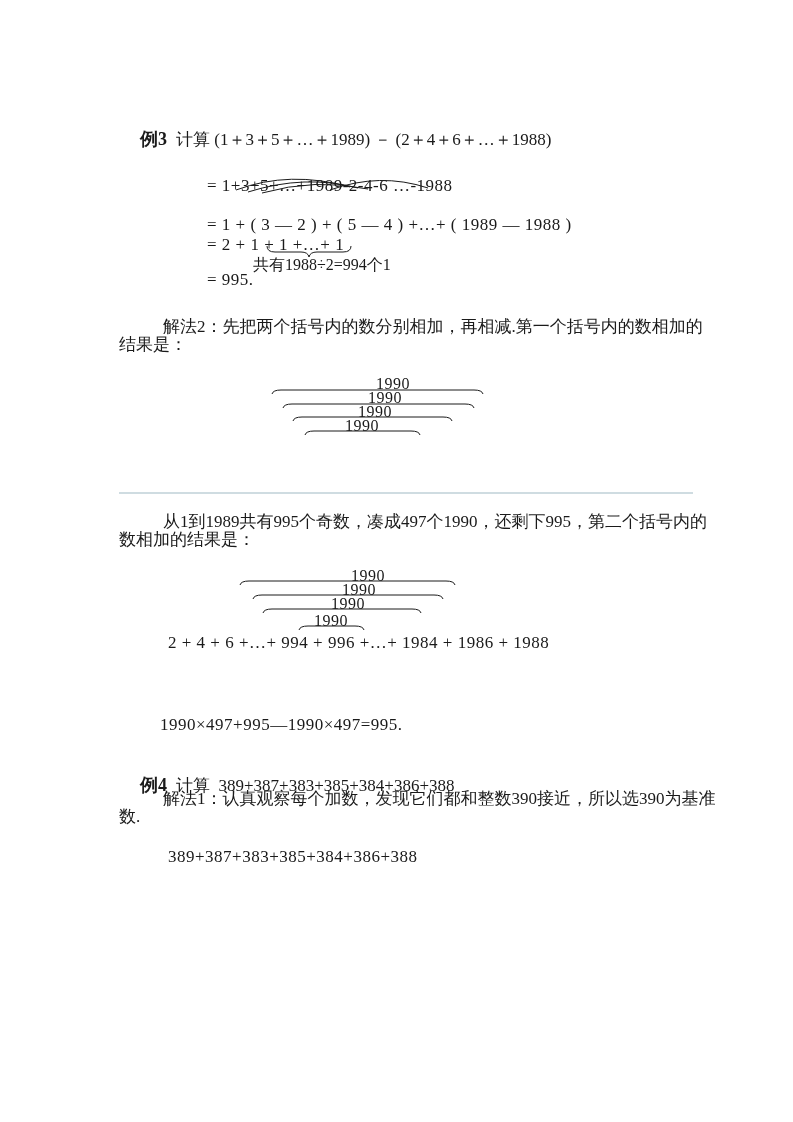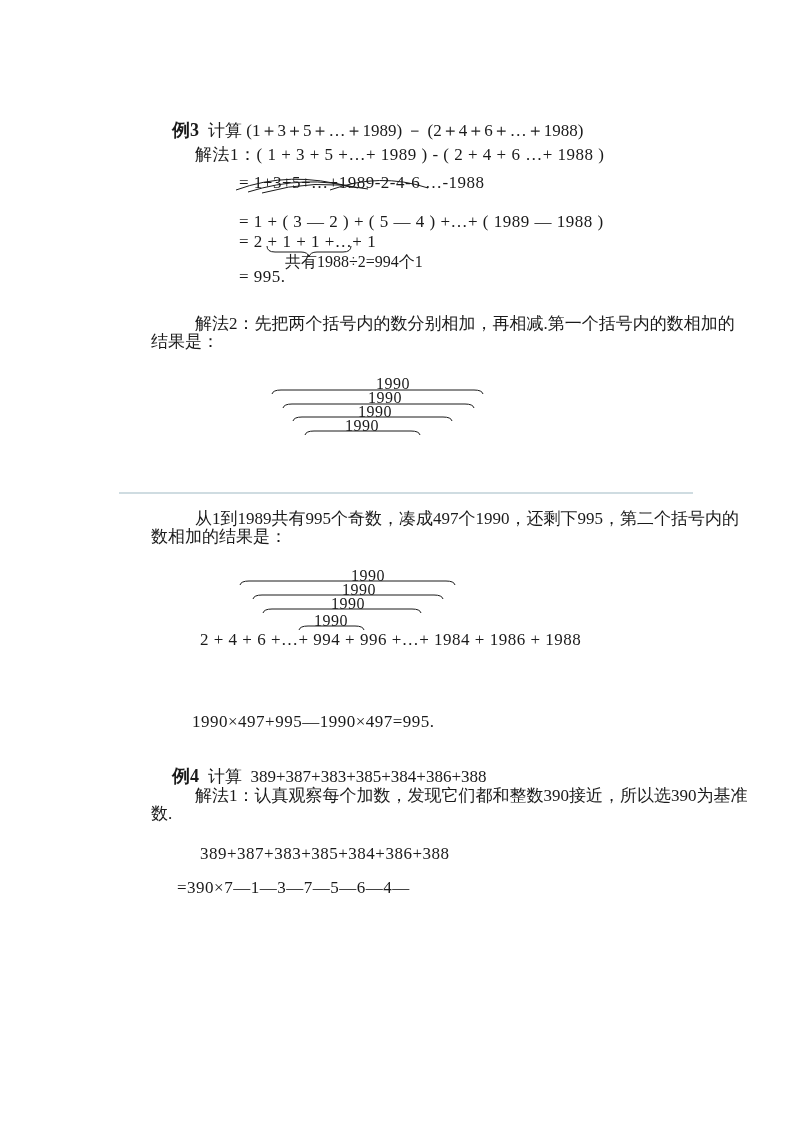--- a/index.html
+++ b/index.html
@@ -8,22 +8,21 @@
     width:793px;height:1122px;
     background:#ffffff;
     font-family:"Liberation Serif","DejaVu Serif",serif;
     color:#1a1a1a;
     overflow:hidden;
   }
   .line{
     position:absolute;
     white-space:pre;
     font-size:17px;
-    line-height:19px;
-    margin-left:32px;
+    line-height:25px;
   }
   .bold{font-weight:700;font-size:18px;}
   .gap{margin-left:9px;}
   .formula{letter-spacing:0.5px;}
   .note{font-size:16px;letter-spacing:0;}
   .blabel{
     position:absolute;
     width:44px;
     text-align:center;
     font-size:16px;
@@ -38,21 +37,20 @@
 </style>
 </head>
 <body>
 
 <div class="page">
 
   <div class="line" style="left:123px;top:102px">
     <span class="bold">例3</span><span class="gap">计算 (1＋3＋5＋…＋1989) － (2＋4＋6＋…＋1988)</span>
   </div>
 
-  <div class="line formula" style="left:163px;top:145px">解法1：( 1 + 3 + 5 +…+ 1989 ) - ( 2 + 4 + 6 …+ 1988 )</div>
 
   <svg class="shape" style="left:225px;top:168px" width="215" height="28">
     <path d="M11,22 Q65,2 125,19"></path>
     <path d="M23,24 Q80,6 133,20"></path>
     <path d="M37,25 Q90,10 143,21"></path>
     <path d="M105,22 Q155,4 203,20"></path>
   </svg>
 
   <div class="line formula" style="left:207px;top:173px">= 1+3+5+…+1989-2-4-6 …-1988</div>
   <div class="line formula" style="left:207px;top:212px">= 1 + ( 3 — 2 ) + ( 5 — 4 ) +…+ ( 1989 — 1988 )</div>
@@ -99,15 +97,14 @@
   <div class="line formula" style="left:160px;top:712px">1990×497+995—1990×497=995.</div>
 
   <div class="line" style="left:123px;top:748px">
     <span class="bold">例4</span><span class="gap">计算  389+387+383+385+384+386+388</span>
   </div>
 
   <div class="line" style="left:163px;top:786px">解法1：认真观察每个加数，发现它们都和整数390接近，所以选390为基准</div>
   <div class="line" style="left:119px;top:804px">数.</div>
 
   <div class="line formula" style="left:168px;top:844px">389+387+383+385+384+386+388</div>
-  <div class="line formula" style="left:145px;top:878px">=390×7—1—3—7—5—6—4—</div>
 
 </div>
 
 </body></html>

